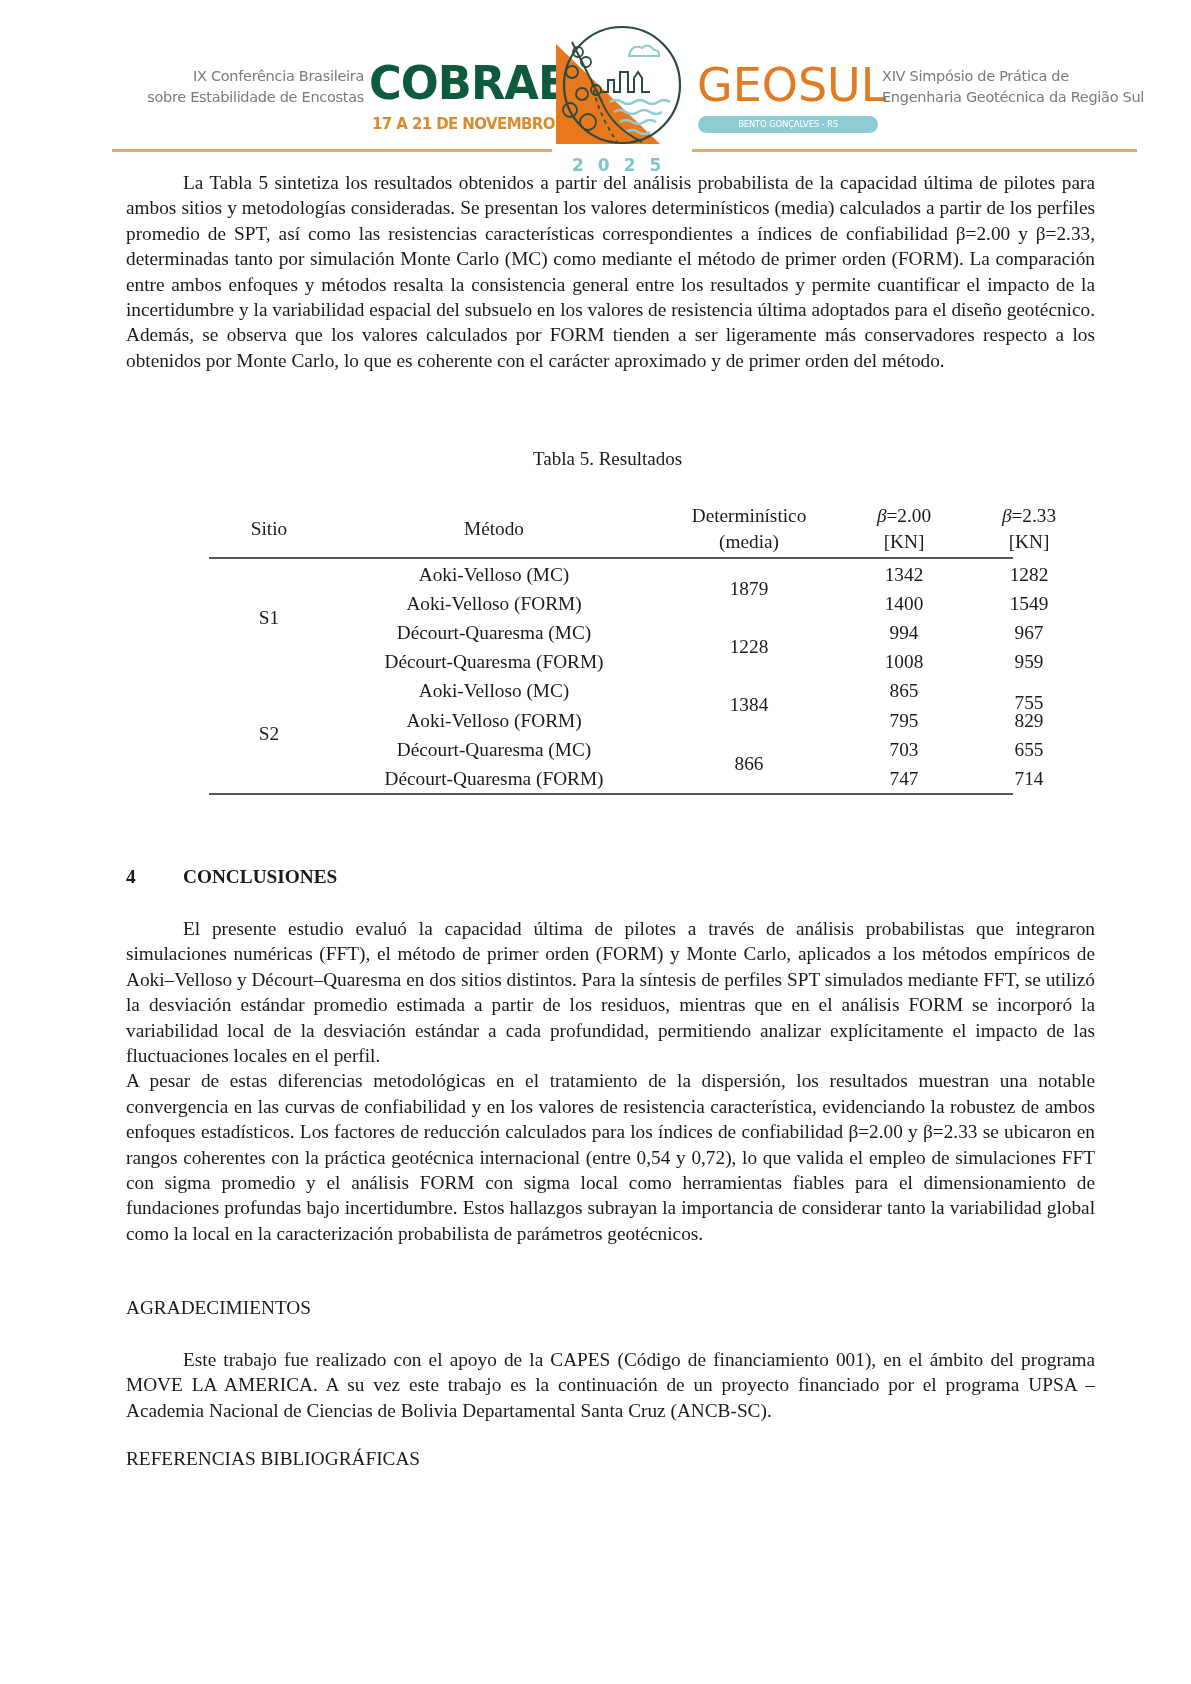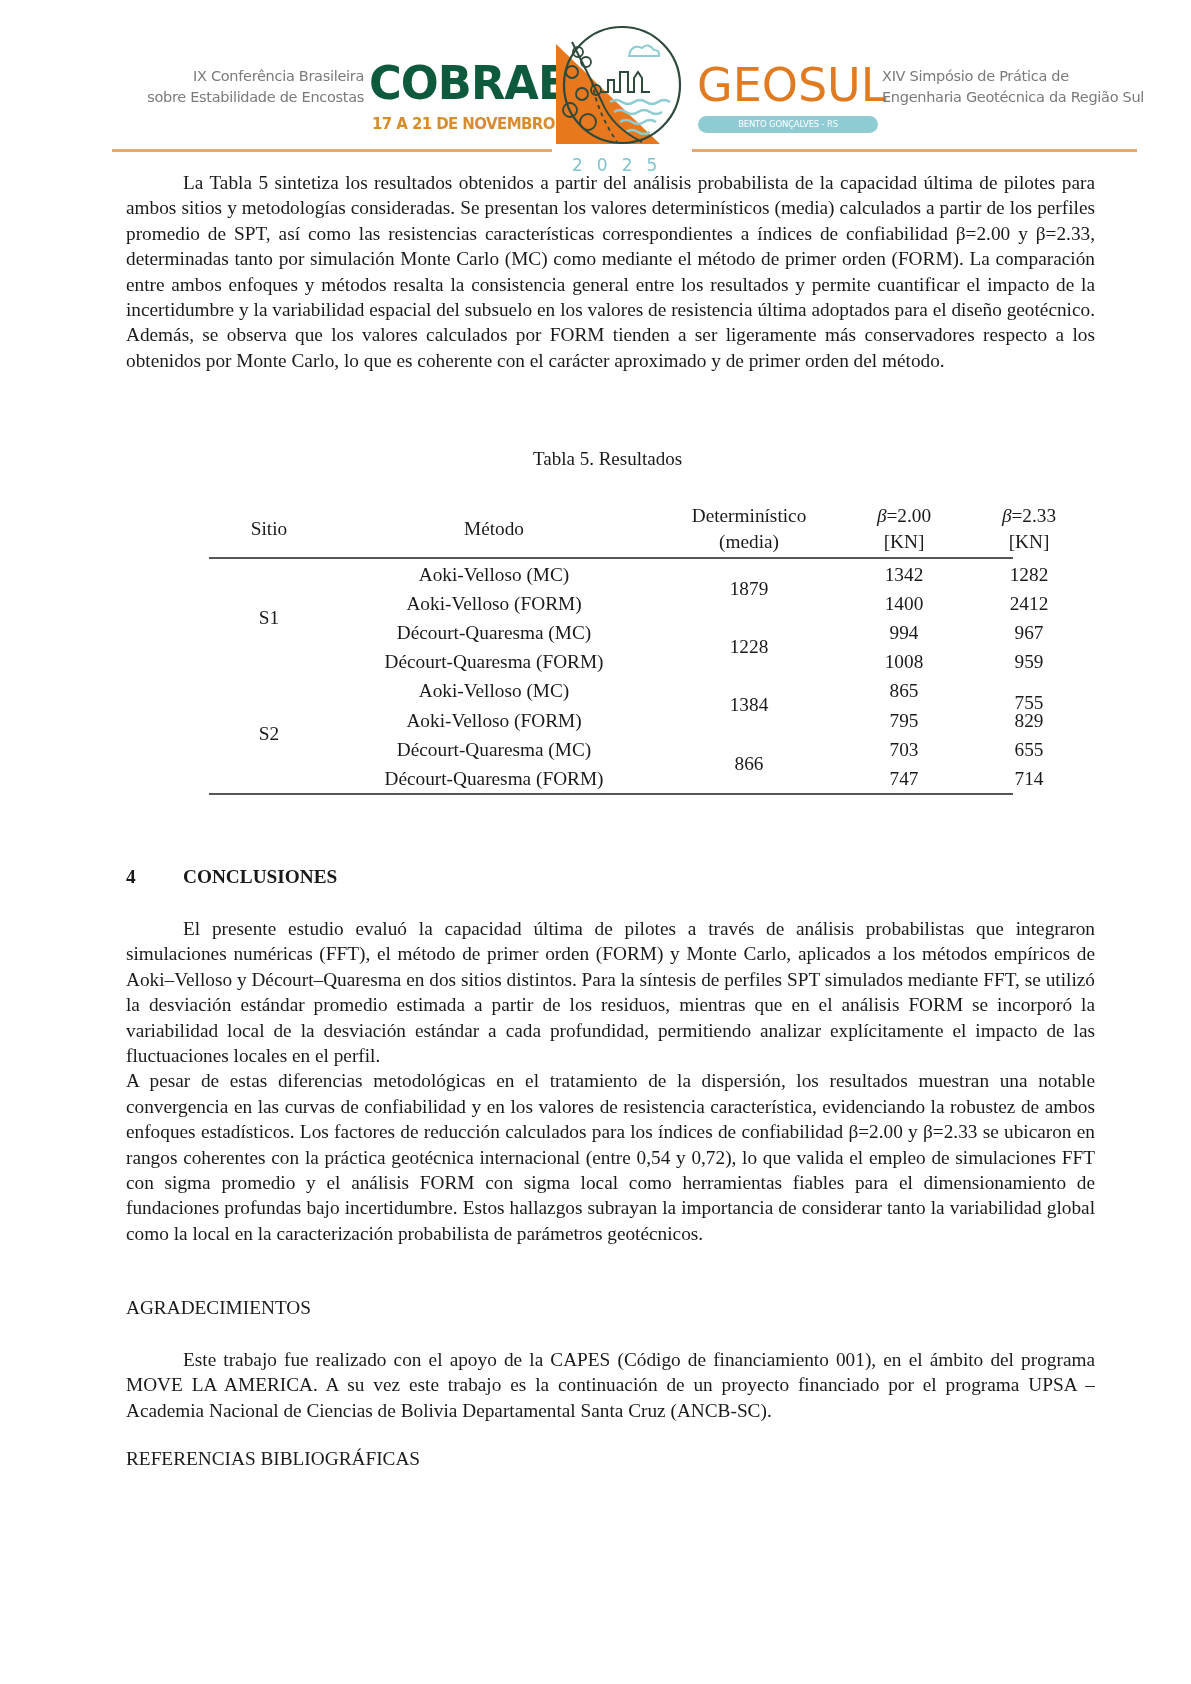--- a/index.html
+++ b/index.html
@@ -16,21 +16,21 @@
     font-size: 15px; color: #d98c2e; letter-spacing: -0.6px; }
   .geosul { position: absolute; left: 685px; top: 60px; font-family: "DejaVu Sans", sans-serif; font-size: 46px;
     line-height: 50px; color: #e07b22; letter-spacing: 0px; }
   .hdr-right-text { position: absolute; left: 870px; top: 66px; font-family: "DejaVu Sans", sans-serif;
     font-size: 14.5px; line-height: 21px; color: #7a7a7a; letter-spacing: -0.3px; }
   .bento { position: absolute; left: 686px; top: 116px; width: 180px; height: 17px; border-radius: 9px;
     background: #8fcbd3; color: #ffffff; font-family: "DejaVu Sans", sans-serif; font-size: 8.5px; line-height: 17px;
     text-align: center; letter-spacing: -0.2px; }
   .rule-left { position: absolute; left: 100px; top: 149px; width: 440px; height: 3px; background: #e3a874; }
   .rule-right { position: absolute; left: 680px; top: 149px; width: 445px; height: 3px; background: #e3a874; }
-  .year { position: absolute; left: 560px; top: 155px; font-family: "DejaVu Sans", sans-serif; font-weight: normal;
+  .year { position: absolute; left: 560px; top: 155px; font-family: "DejaVu Sans", sans-serif; font-weight: bold;
     font-size: 17px; color: #7fc4cf; letter-spacing: 14px; }
   .emblem { position: absolute; left: 540px; top: 22px; width: 140px; height: 135px; }
 
   
   .txt { position: absolute; left: 114px; width: 969px; font-family: "Liberation Serif", serif; font-size: 19.3px;
     line-height: 25.4px; color: #1a1a1a; text-align: justify; }
   .txt p { margin: 0; }
   .indent { text-indent: 57px; }
   .caption { position: absolute; left: 0; width: 1191px; top: 448px; text-align: center;
     font-family: "Liberation Serif", serif; font-size: 19px; color: #1a1a1a; }
@@ -126,21 +126,21 @@
       <div class="cell c-site" style="top:44px;">S1</div>
       <div class="cell c-det" style="top:15px;">1879</div>
       <div class="cell c-det" style="top:73px;">1228</div>
 
       <div class="cell c-method" style="top:1px;">Aoki-Velloso (MC)</div>
       <div class="cell c-b1" style="top:1px;">1342</div>
       <div class="cell c-b2" style="top:1px;">1282</div>
 
       <div class="cell c-method" style="top:30px;">Aoki-Velloso (FORM)</div>
       <div class="cell c-b1" style="top:30px;">1400</div>
-      <div class="cell c-b2" style="top:30px;">2412</div>
+      <div class="cell c-b2" style="top:30px;">1549</div>
 
       <div class="cell c-method" style="top:59px;">Décourt-Quaresma (MC)</div>
       <div class="cell c-b1" style="top:59px;">994</div>
       <div class="cell c-b2" style="top:59px;">967</div>
 
       <div class="cell c-method" style="top:88px;">Décourt-Quaresma (FORM)</div>
       <div class="cell c-b1" style="top:88px;">1008</div>
       <div class="cell c-b2" style="top:88px;">959</div>
 
       <div class="cell c-site" style="top:160px;">S2</div>

